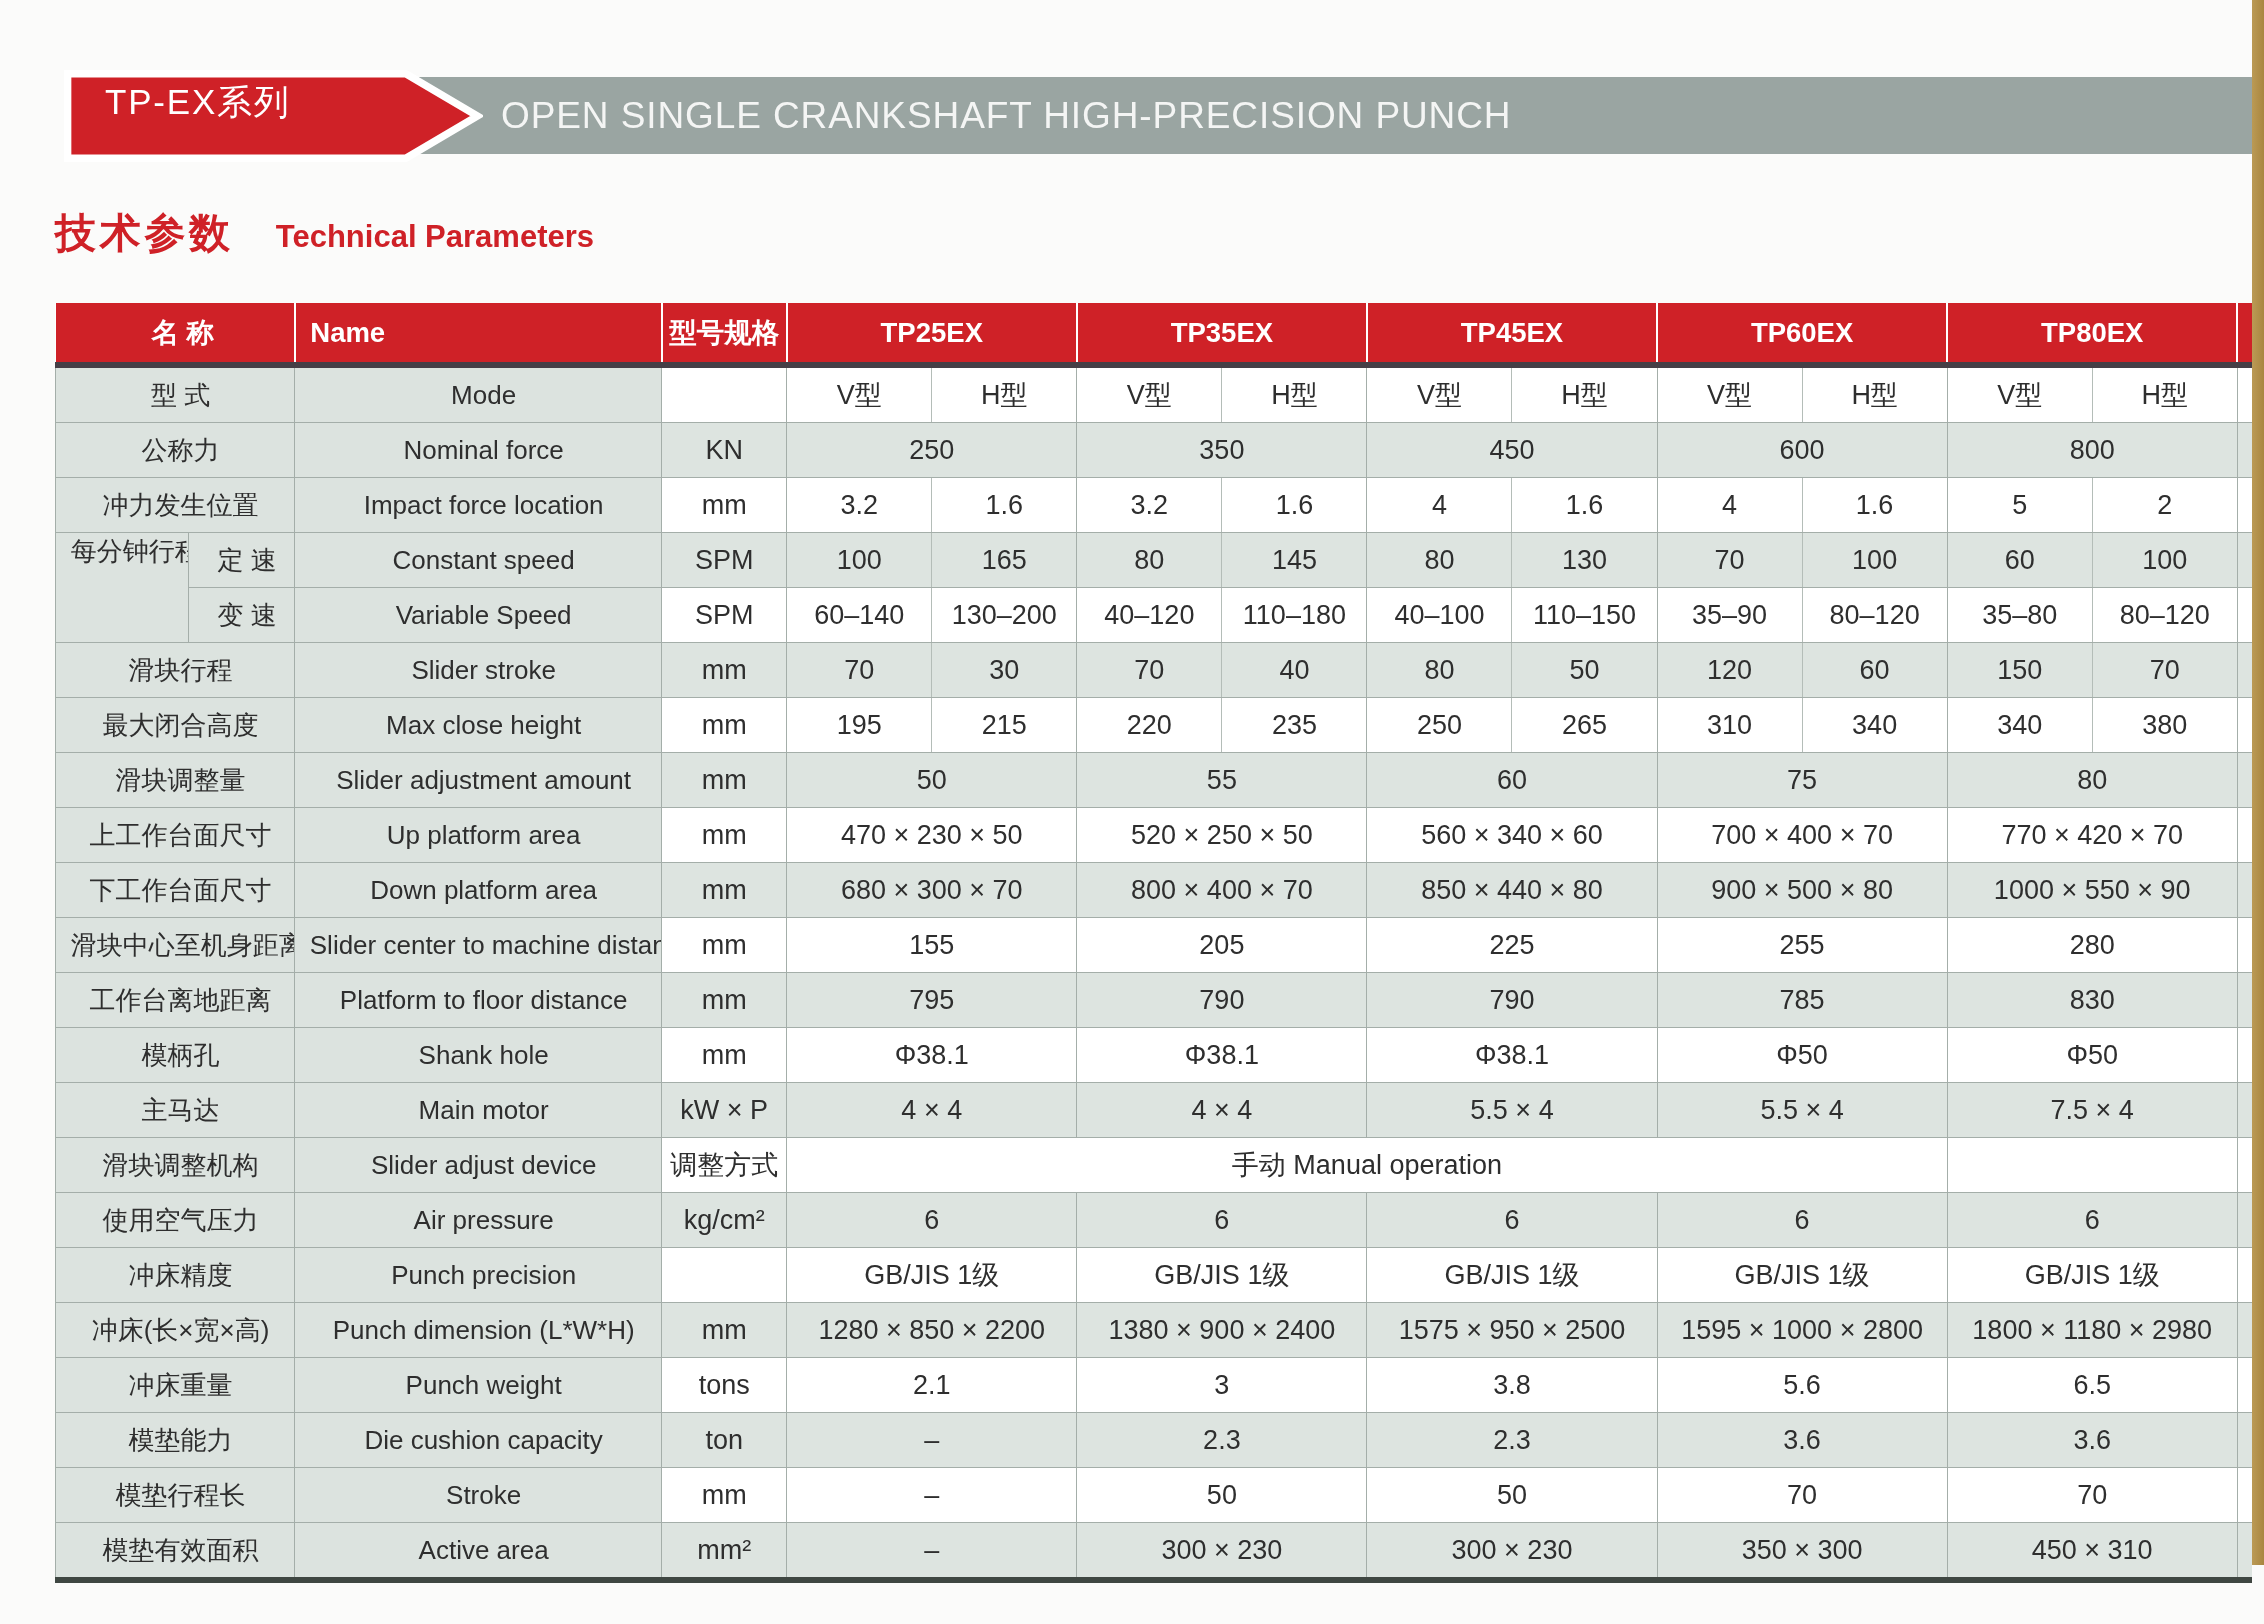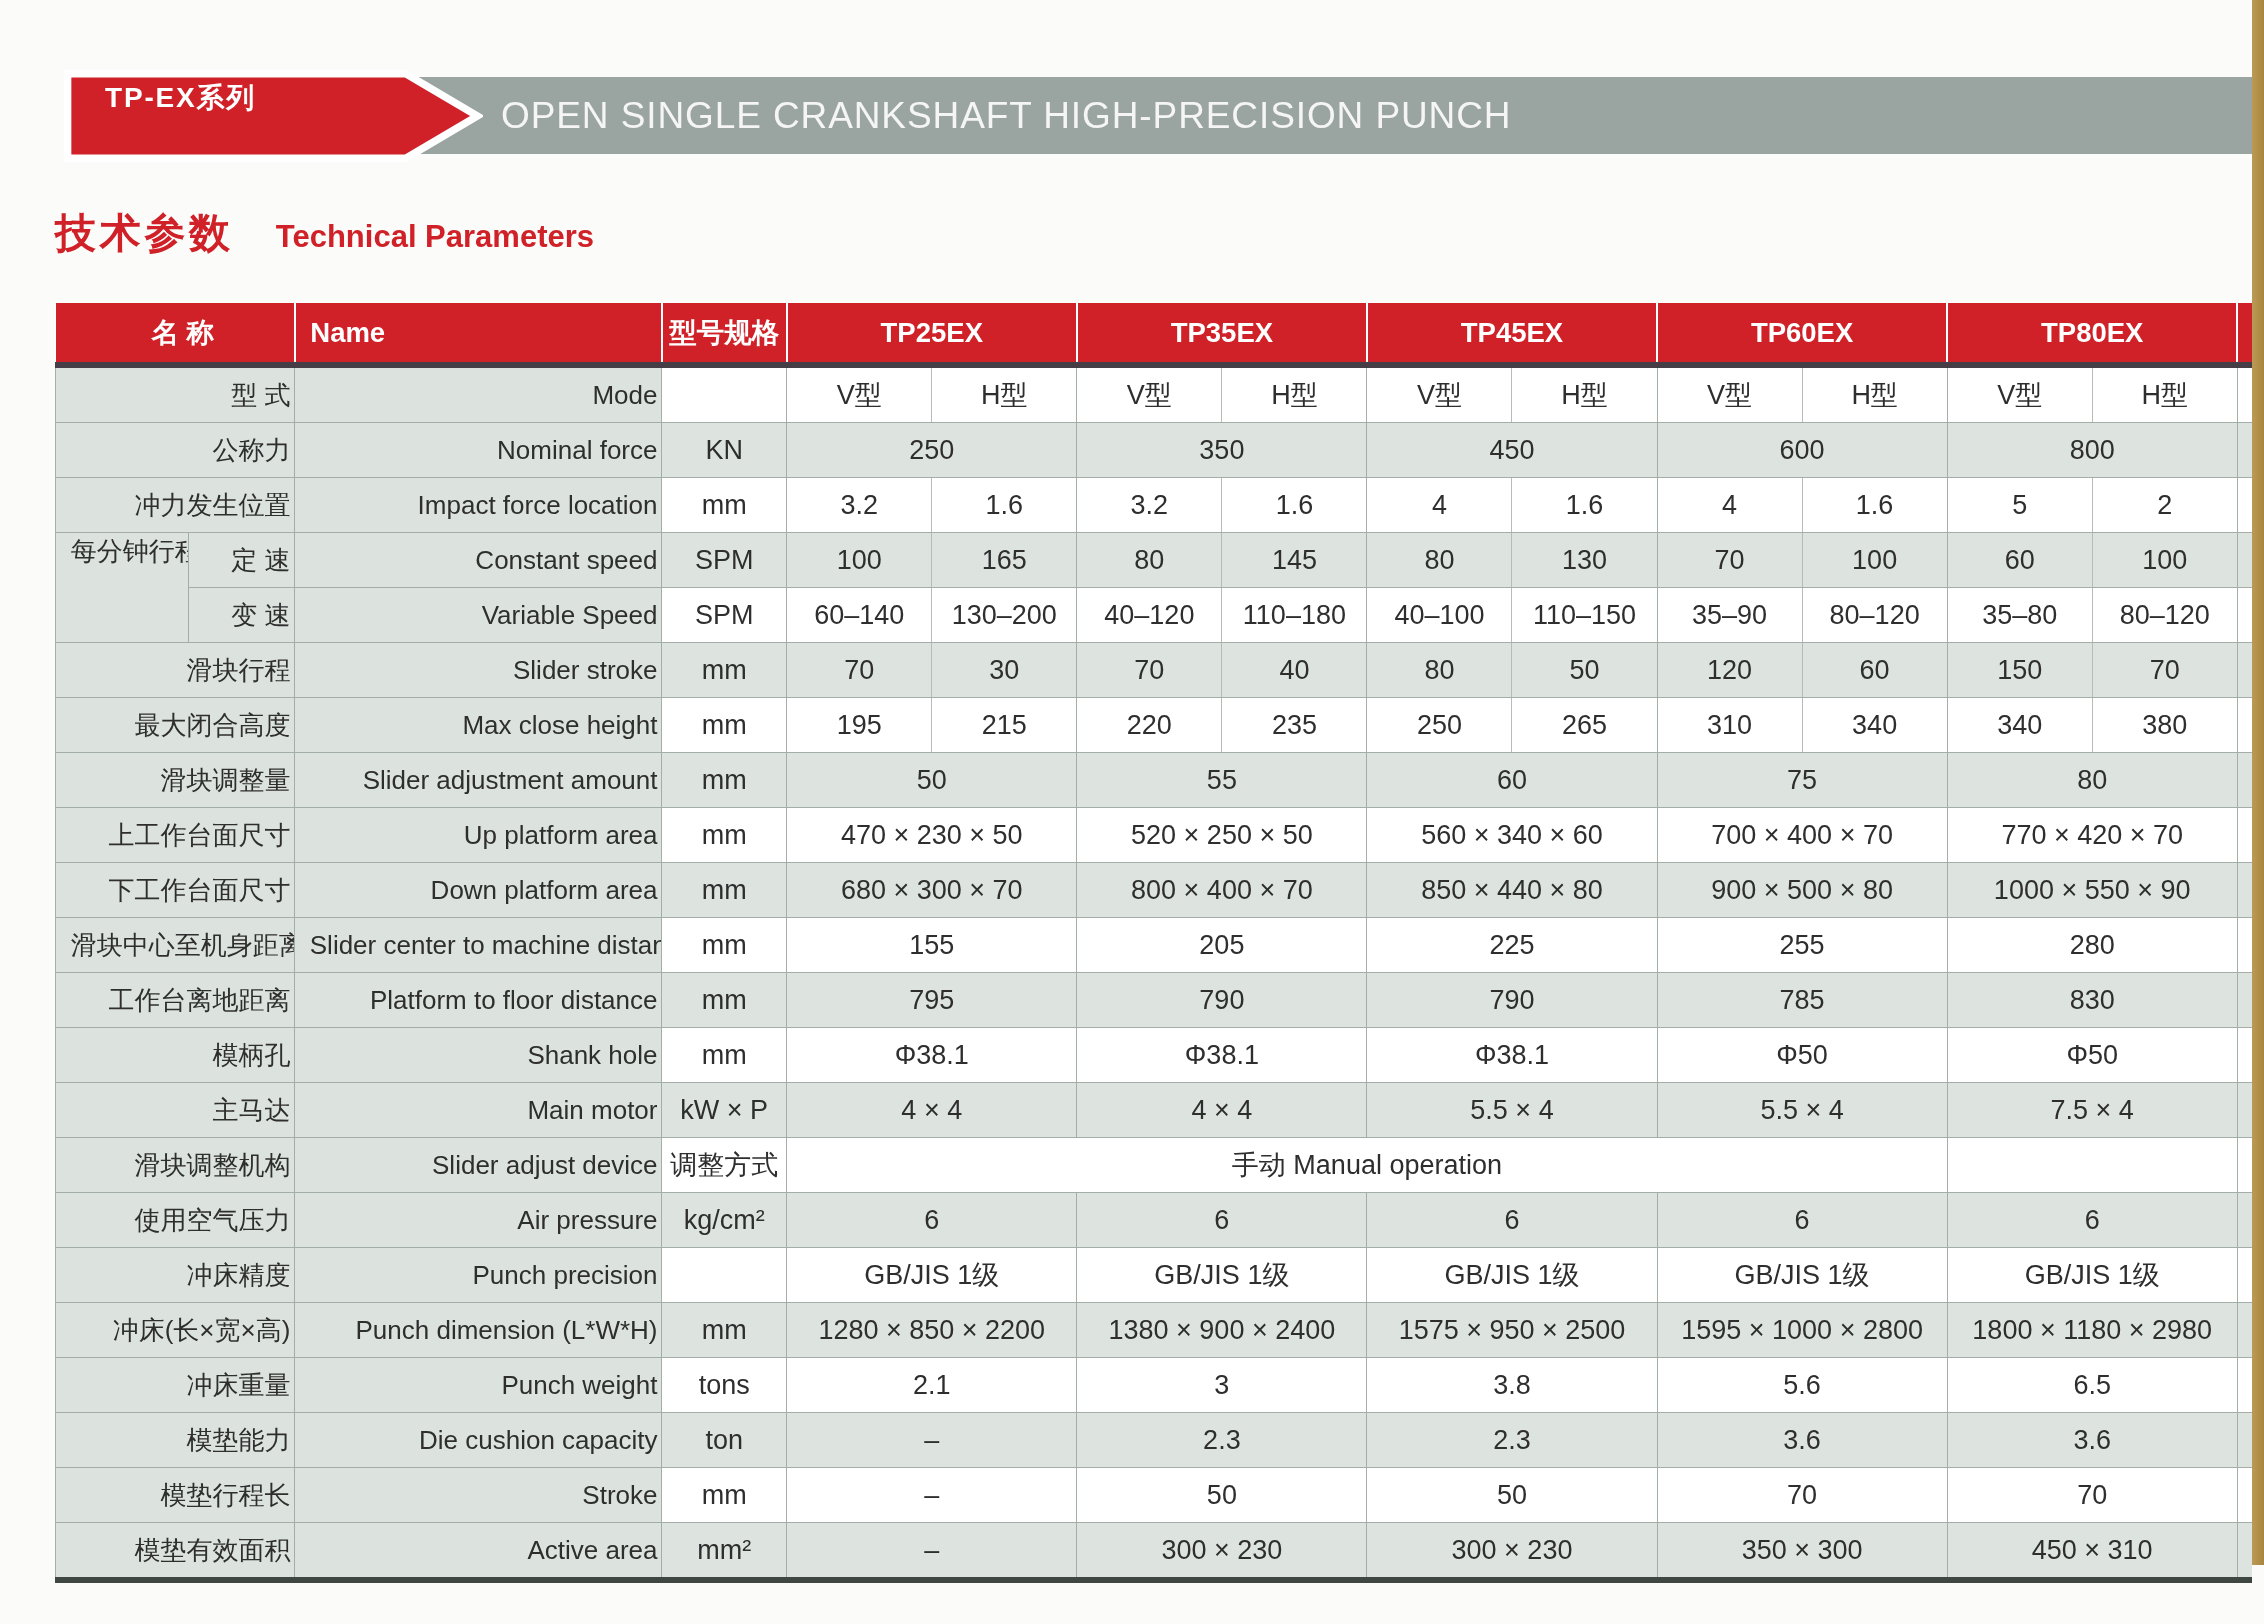--- a/index.html
+++ b/index.html
@@ -14,22 +14,22 @@
   .banner-gray{
     position:absolute;left:404px;top:77px;width:1848px;height:77px;
     background:#9aa5a2;
   }
   .banner-gray .banner-text{
     display:block;padding-left:97px;line-height:77px;
     font-size:37px;color:#f4f5f4;letter-spacing:0.9px;white-space:nowrap;
   }
   .banner-arrow{position:absolute;left:64px;top:68px;width:419px;height:96px;}
   .banner-arrow-label{
-    position:absolute;left:105px;top:79px;font-size:28px;color:#ffffff;
-    letter-spacing:1.8px;white-space:nowrap;font-weight:bold;
+    position:absolute;left:105px;top:79px;font-size:35px;color:#ffffff;
+    letter-spacing:1.8px;white-space:nowrap;
   }
   
   .section-title{
     position:absolute;left:55px;top:206px;display:flex;align-items:baseline;gap:42px;
   }
   .section-title .zh{font-size:41px;font-weight:bold;color:#cf2127;letter-spacing:3.7px;}
   .section-title .en{font-size:31px;font-weight:bold;color:#cf2127;}
   
   table.spec{
     position:absolute;left:55px;top:303px;width:2197px;
@@ -46,21 +46,21 @@
   table.spec th.first{border-left:none;text-align:center;padding-left:16.5px;}
   table.spec th.lft{text-align:left;padding-left:14.7px;}
   table.spec th.sliver-h{border-right:none;}
   table.spec td{
     border:1.8px solid #a4aea9;height:54px;vertical-align:middle;
     font-size:27px;text-align:center;padding:0 3.7px;
     overflow:hidden;white-space:nowrap;
   }
   table.spec tr.w td.v{background:#ffffff;}
   table.spec tr.g td.v{background:#dde4e0;}
-  table.spec td.n{background:#dce3df;text-align:right;padding-left:14.7px;font-size:26px;}
+  table.spec td.n{background:#dce3df;text-align:center;padding-left:14.7px;font-size:26px;}
   table.spec td.en{font-size:26px;}
   table.spec td.vcol{border-right-width:0.9px;border-right-color:#b4bdb8;}
   table.spec td.hcol{border-left-width:0.9px;border-left-color:#b4bdb8;}
   table.spec td.sliver{border-right:none;padding:0;}
   .c1a-flex{
     display:flex;justify-content:space-around;
     align-items:flex-start;height:107px;
   }
   
   .gold-band{

